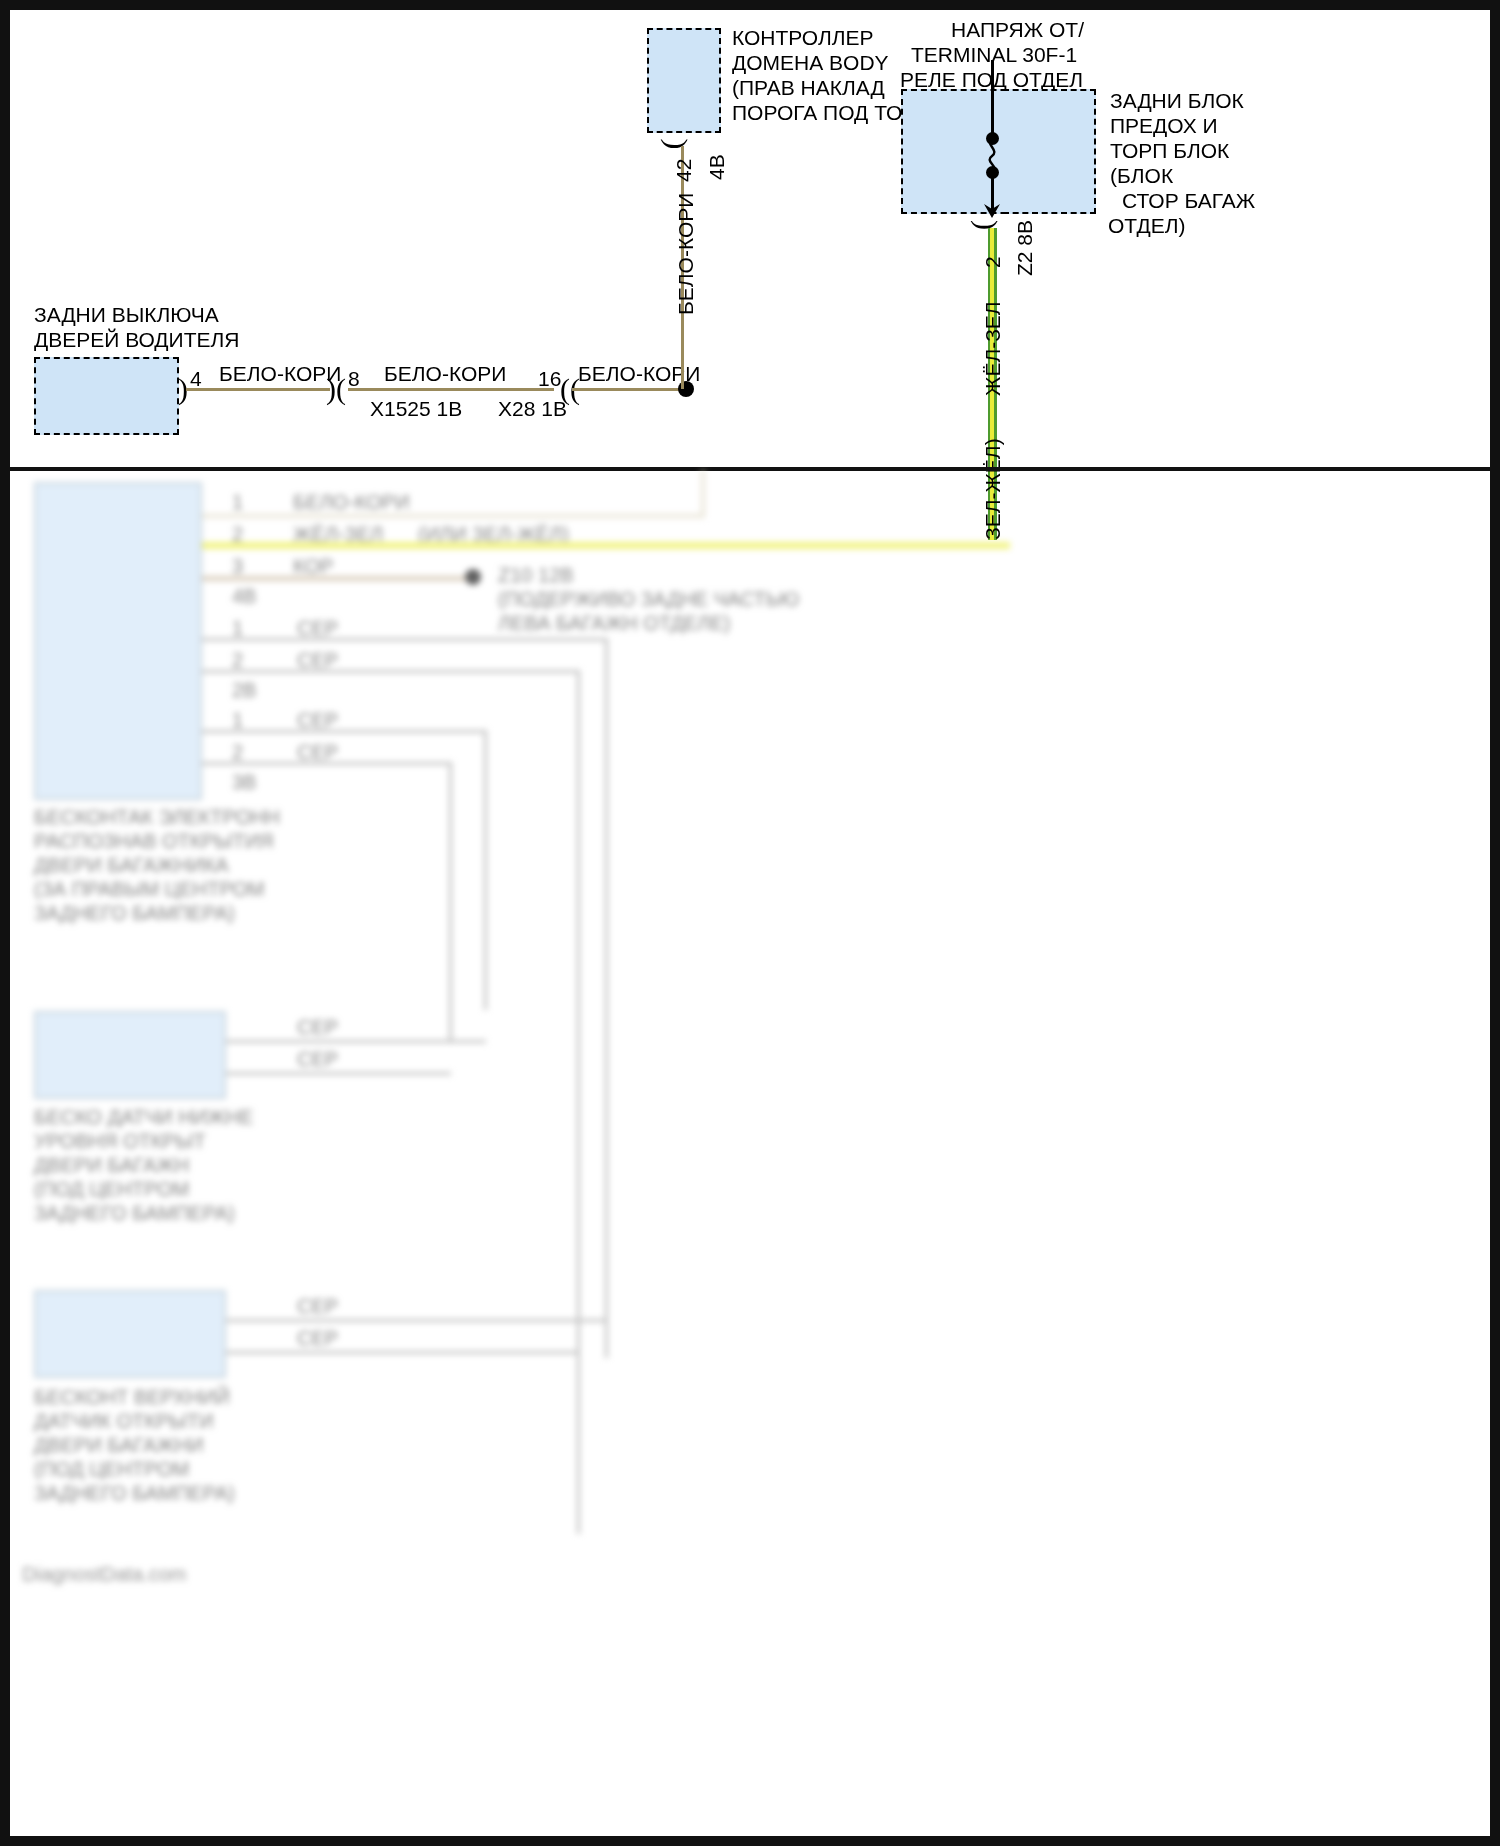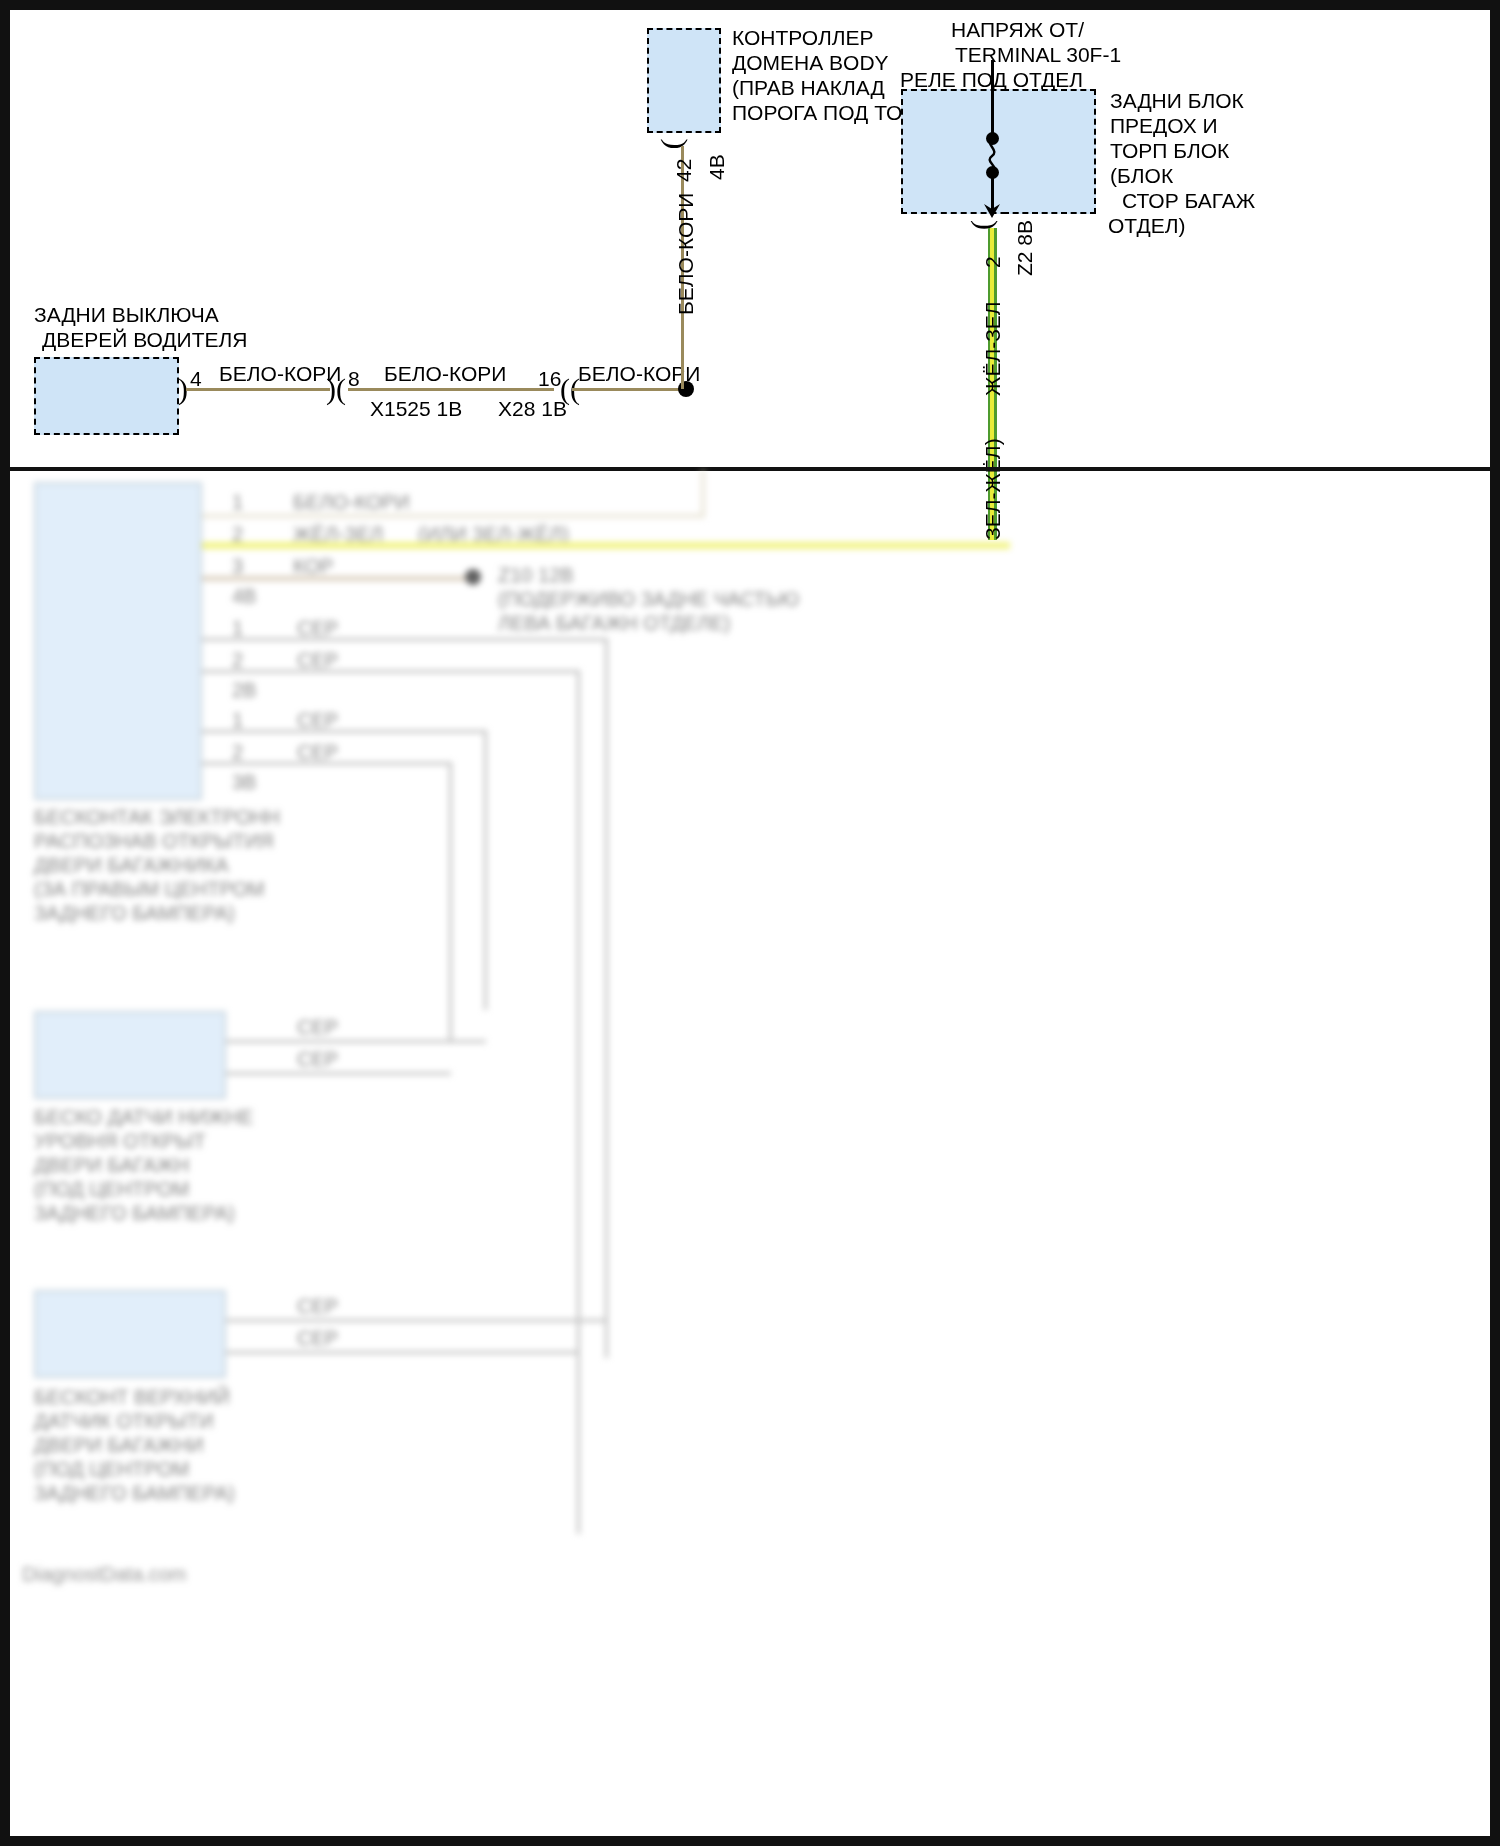--- a/index.html
+++ b/index.html
@@ -100,21 +100,21 @@
 <body>
 
 <div id="page">
 
   <div class="frame-top"></div>
   <div class="frame-left"></div>
   <div class="frame-right"></div>
   <div class="frame-bottom"></div>
 
   <div class="lbl" style="left:34px; top:302px;">ЗАДНИ ВЫКЛЮЧА</div>
-  <div class="lbl" style="left:34px; top:327px;margin-left:8px;">ДВЕРЕЙ ВОДИТЕЛЯ</div>
+  <div class="lbl" style="left:34px; top:327px;">ДВЕРЕЙ ВОДИТЕЛЯ</div>
   <div class="modbox" style="left:34px; top:357px; width:145px; height:78px;"></div>
 
   <div class="brk" style="left:178px; top:374px;">)</div>
   <div class="lbl" style="left:190px; top:366px;">4</div>
 
   <div class="lbl" style="left:219px; top:361px;">БЕЛО-КОРИ</div>
 
   <div class="wire-h w-tan" style="left:186px; top:388px; width:144px;"></div>
 
   <div class="brk" style="left:326px; top:374px;">)</div>
@@ -143,21 +143,21 @@
 
   <div class="brk" style="left:672px; top:129px; transform:rotate(90deg) scaleX(1.1); transform-origin:center;">)</div>
 
   <div class="wire-v w-tan" style="left:681px; top:146px; height:243px;"></div>
 
   <div class="vlbl" style="left:672px; top:182px;">42</div>
   <div class="vlbl" style="left:705px; top:180px;">4B</div>
   <div class="vlbl" style="left:674px; top:315px;">БЕЛО-КОРИ</div>
 
   <div class="lbl" style="left:951px; top:17px;">НАПРЯЖ ОТ/</div>
-  <div class="lbl" style="left:911px; top:42px;margin-left:44px;">TERMINAL 30F-1</div>
+  <div class="lbl" style="left:911px; top:42px;">TERMINAL 30F-1</div>
   <div class="lbl" style="left:900px; top:67px;">РЕЛЕ ПОД ОТДЕЛ</div>
 
   <div class="modbox" style="left:901px; top:89px; width:195px; height:125px;"></div>
 
   <div class="wire-v" style="left:991px; top:60px; height:76px; background:#000; width:2.5px;"></div>
   <div class="dot sm" style="left:986px; top:132px;"></div>
 
   <svg style="position:absolute; left:980px; top:138px; width:24px; height:34px;" viewBox="0 0 24 34">
     <path d="M12 0 C4 6, 20 12, 12 18 C4 24, 20 28, 12 34" fill="none" stroke="#000" stroke-width="2.4"></path>
   </svg>

